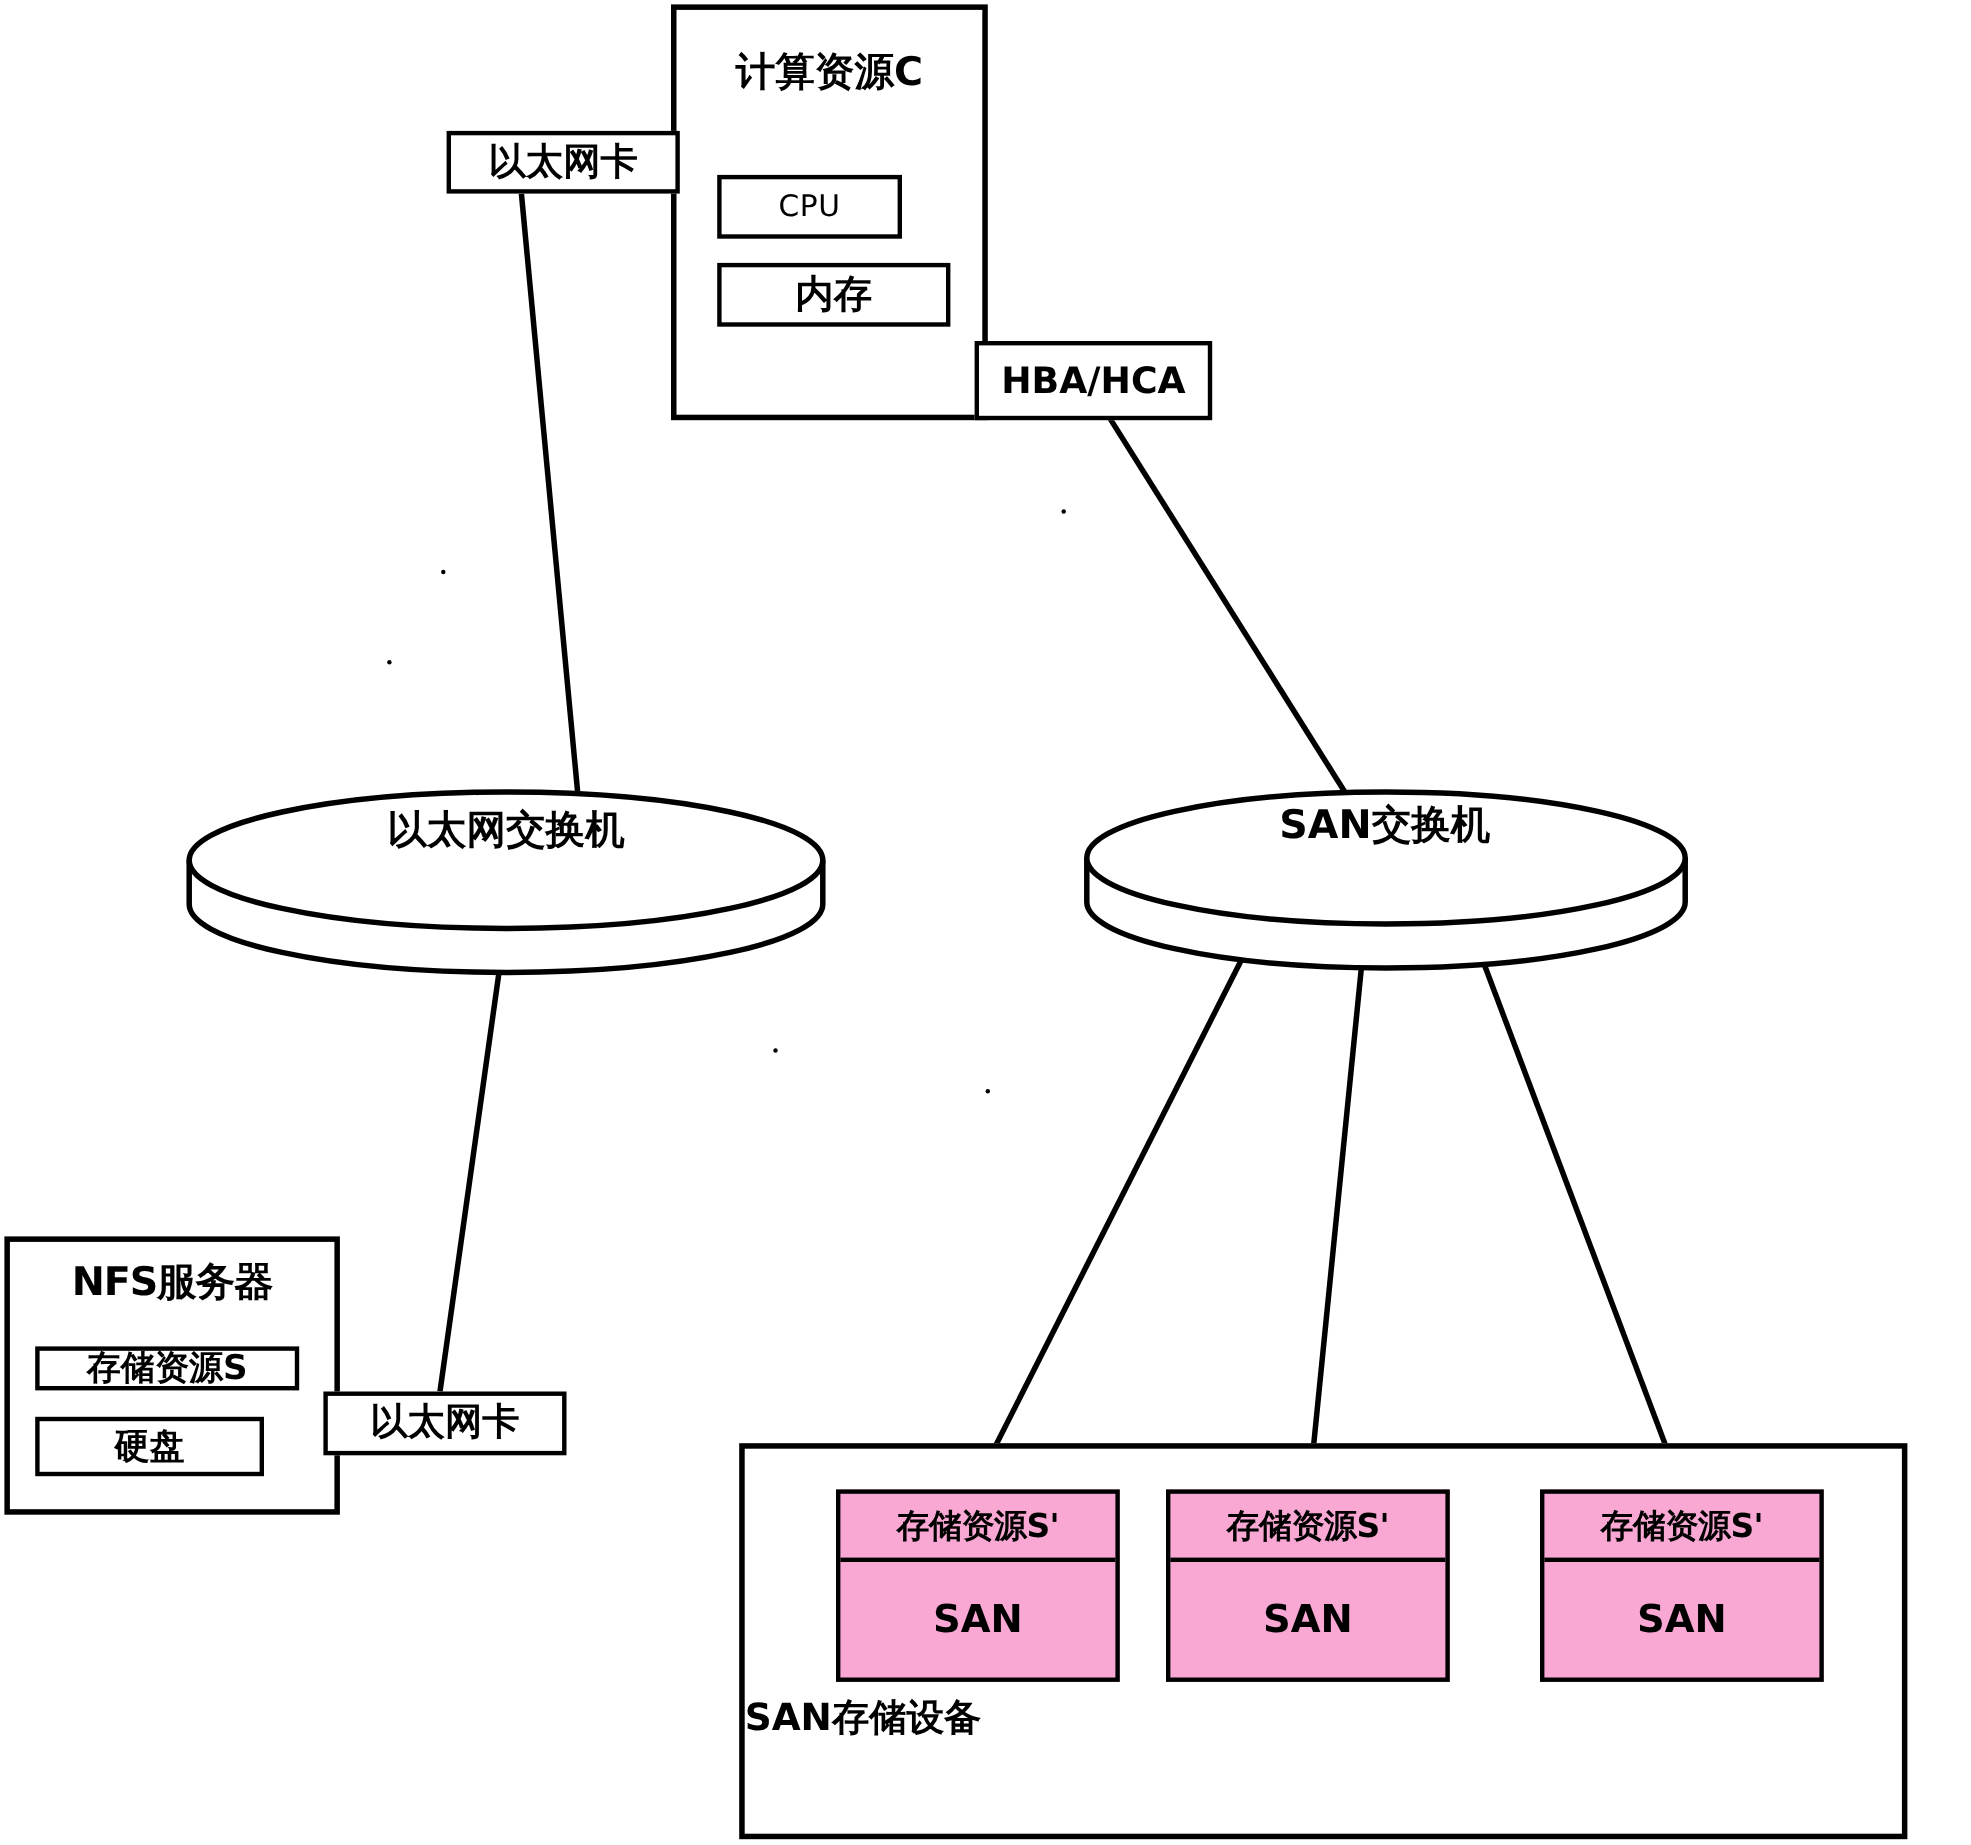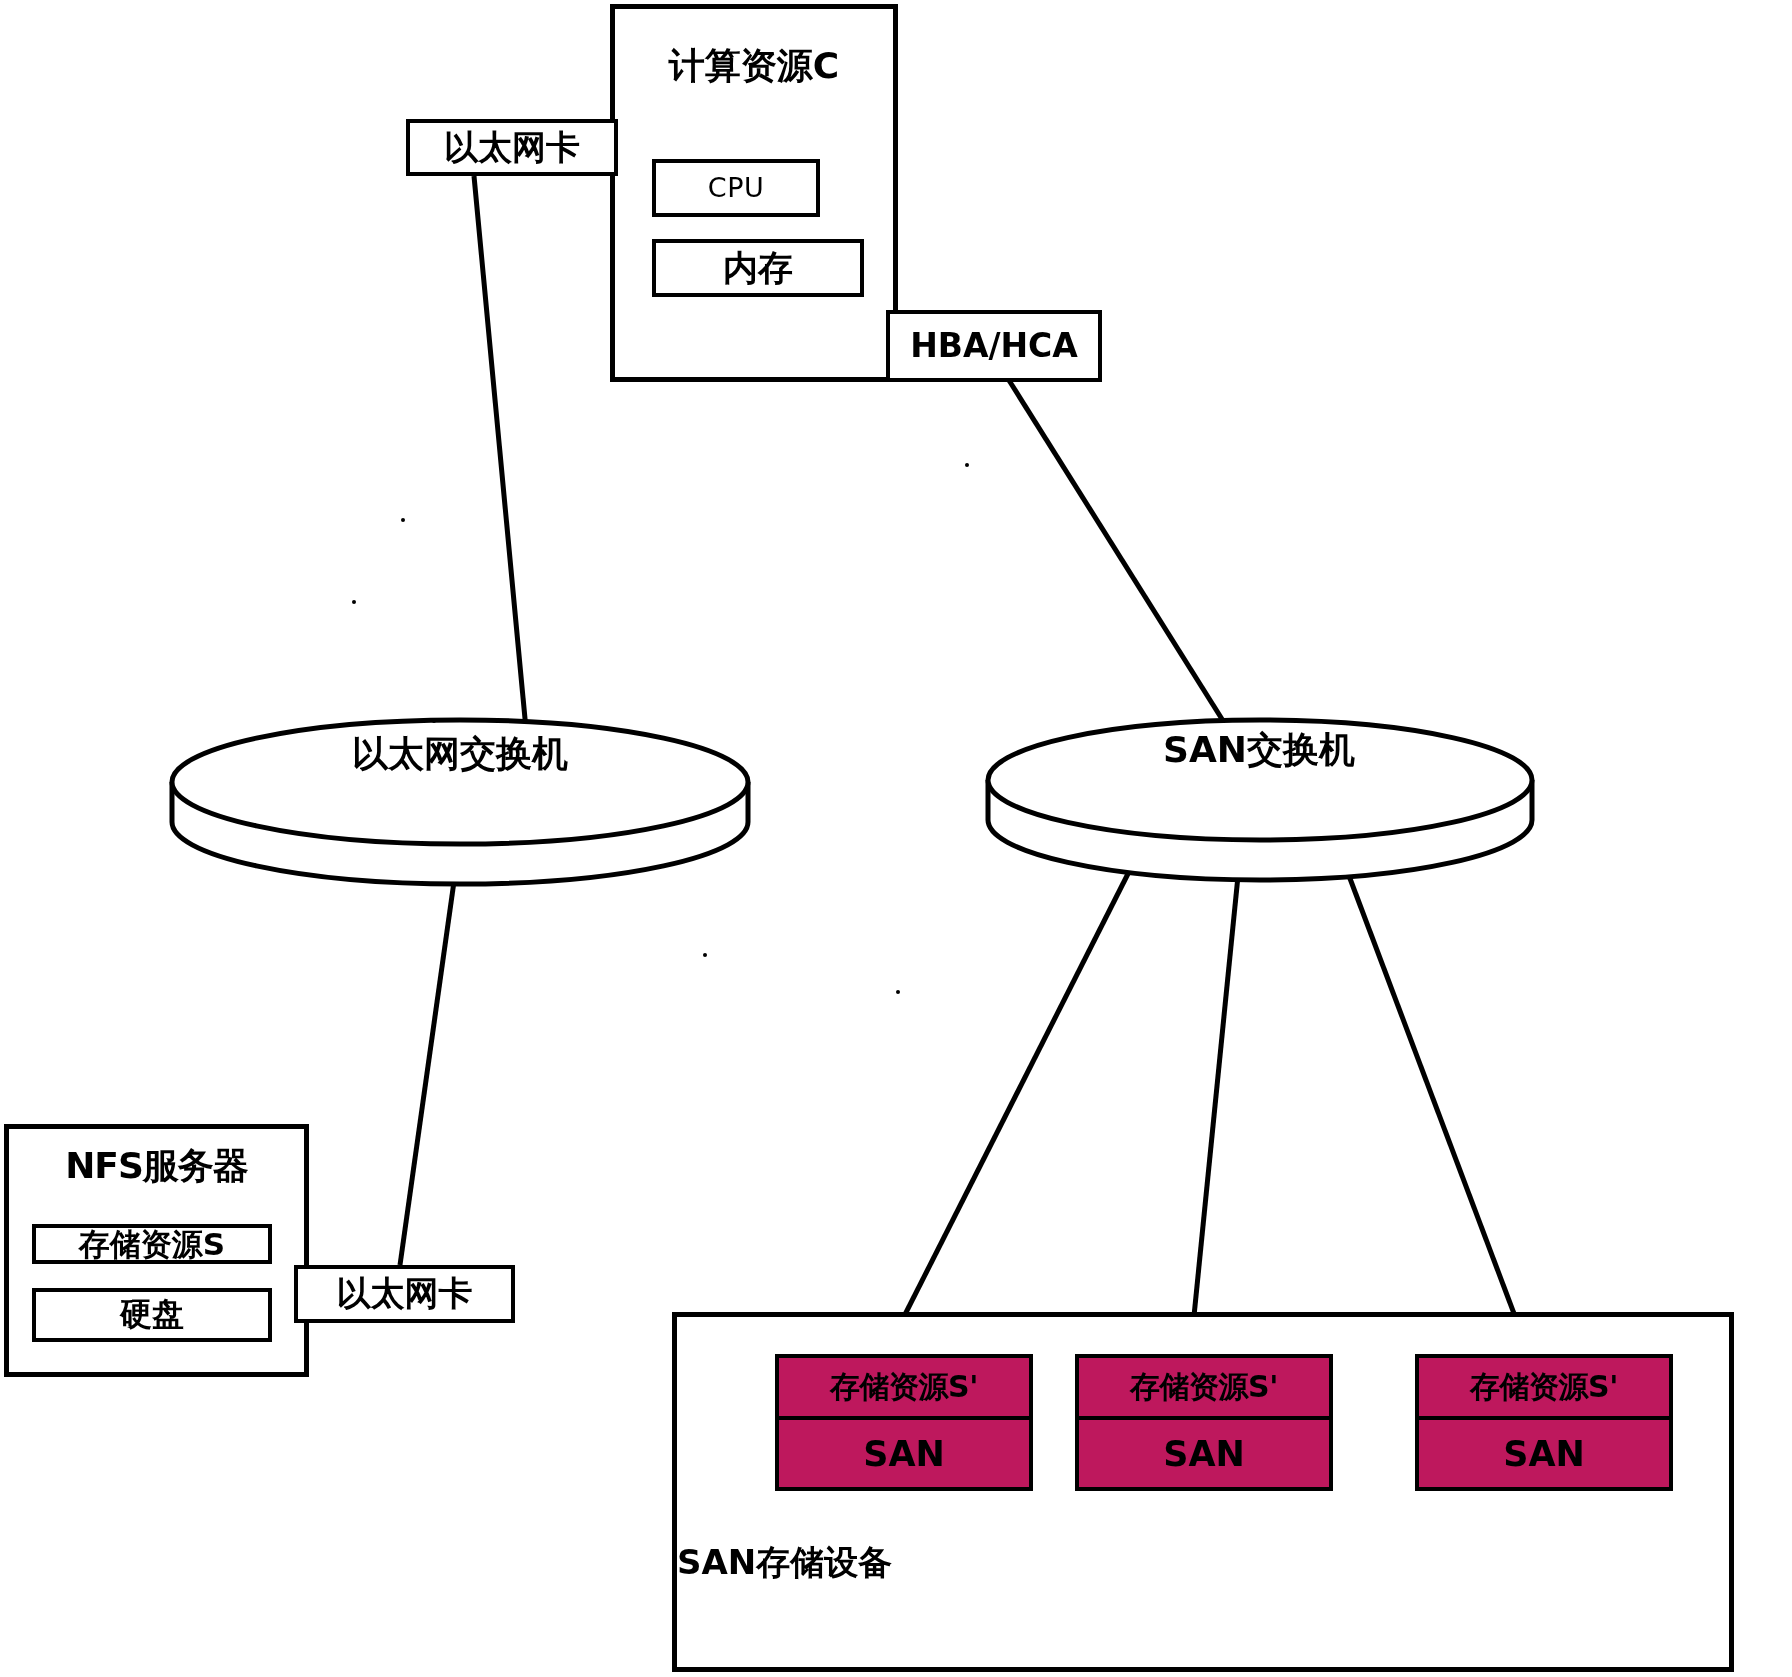--- a/index.html
+++ b/index.html
@@ -124,21 +124,21 @@
     left: 32px;
     top: 1224px;
     width: 240px;
     height: 40px;
     font-size: 31px;
     font-weight: 700;
   }
   #hard-disk {
     left: 32px;
     top: 1288px;
-    width: 240px;
+    width: 208px;
     height: 54px;
     font-size: 32px;
     font-weight: 700;
   }
 
   
   #san-device {
     left: 672px;
     top: 1312px;
     width: 1062px;
@@ -152,27 +152,26 @@
     right: 0;
     bottom: 86px;
     font-size: 34px;
     font-weight: 700;
     text-align: left;
   }
   .san-unit {
     position: absolute;
     box-sizing: border-box;
     border: 4px solid #000000;
-    background: #be185d;
+    background: #f9a8d4;
     width: 258px;
-    height: 137px;
+    height: 175px;
     top: 1354px;
     display: flex;
     flex-direction: column;
-    margin-left: 15px;
   }
   .san-unit .unit-head {
     height: 58px;
     border-bottom: 4px solid #000000;
     display: flex;
     align-items: center;
     justify-content: center;
     font-size: 30px;
     font-weight: 700;
     letter-spacing: -0.5px;

